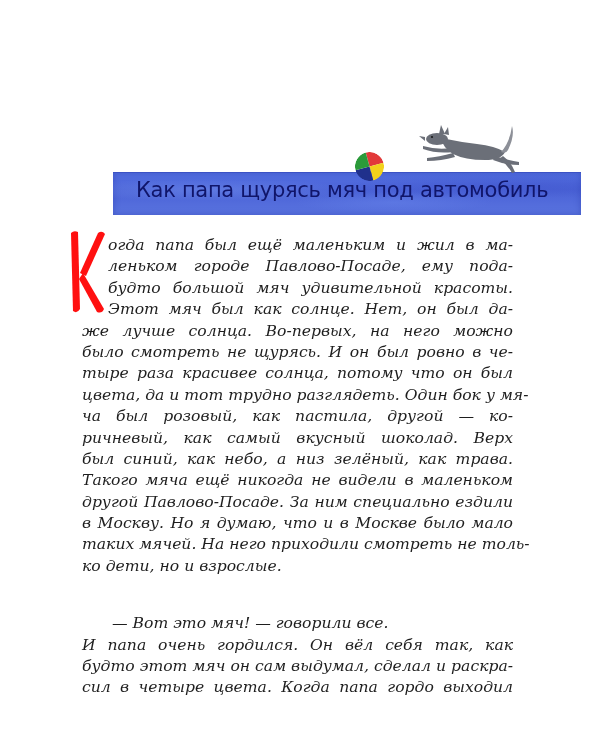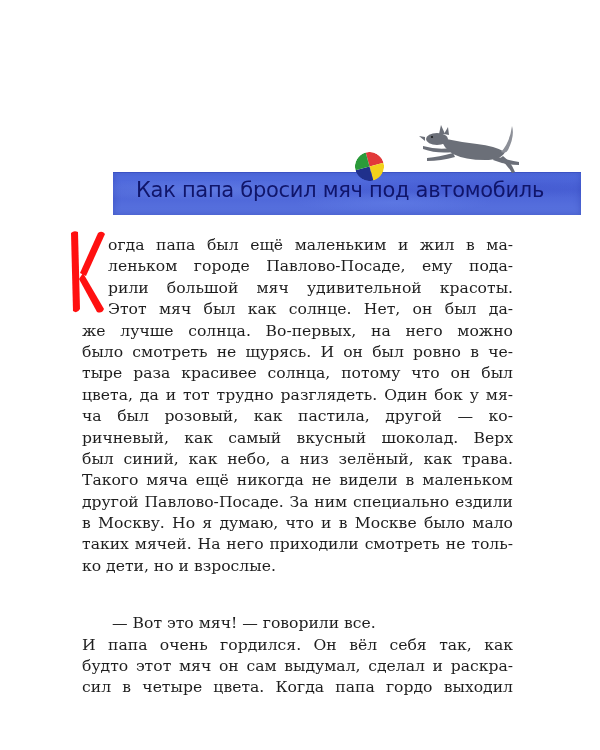--- a/index.html
+++ b/index.html
@@ -54,37 +54,38 @@
       left: 68px; top: 229px;
       width: 38px; height: 86px;
     }
     .text {
       position: absolute;
       left: 82px; top: 235px;
       width: 431px;
       font-size: 15.6px;
       line-height: 21.4px;
       color: #1e1e1e;
+      font-style: italic;
     }
     .line {
       display: block;
       text-align: justify;
       text-align-last: justify;
       white-space: nowrap;
       height: 21.4px;
     }
     .line.last { text-align-last: left; }
     .line.indent { padding-left: 30px; margin-top: 36px; }
     .line.first-block { padding-left: 26px; }
   </style>
 </head>
 <body>
 
 <div class="banner">
-  <span class="banner-title">Как папа бросил мяч под автомобиль</span>
+  <span class="banner-title">Как папа щурясь мяч под автомобиль</span>
 </div>
 
 <div class="ball">
   <svg width="29" height="29" viewBox="0 0 29 29">
     <path d="M14.5 14.5 L14.5 0 A14.5 14.5 0 0 1 29 14.5 Z" fill="#e23a3a"></path>
     <path d="M14.5 14.5 L29 14.5 A14.5 14.5 0 0 1 14.5 29 Z" fill="#f2d21c"></path>
     <path d="M14.5 14.5 L14.5 29 A14.5 14.5 0 0 1 0 14.5 Z" fill="#20308c"></path>
     <path d="M14.5 14.5 L0 14.5 A14.5 14.5 0 0 1 14.5 0 Z" fill="#2b9a3a"></path>
   </svg>
 </div>
@@ -119,21 +120,21 @@
       <path d="M3 4 Q6 1 10 3 L12 80 Q9 85 5 82 Z"></path>
       <path d="M12 44 L30 4 Q34 1 37 5 L18 47 Z"></path>
       <path d="M15 44 L36 80 Q34 85 29 83 L11 50 Z"></path>
     </g>
   </svg>
 </div>
 
 <div class="text">
   <span class="line first-block">огда папа был ещё маленьким и жил в ма-</span>
   <span class="line first-block">леньком городе Павлово-Посаде, ему пода-</span>
-  <span class="line first-block">рили большой мяч удивительной красоты.</span>
+  <span class="line first-block">будто большой мяч удивительной красоты.</span>
   <span class="line first-block">Этот мяч был как солнце. Нет, он был да-</span>
   <span class="line">же лучше солнца. Во-первых, на него можно</span>
   <span class="line">было смотреть не щурясь. И он был ровно в че-</span>
   <span class="line">тыре раза красивее солнца, потому что он был</span>
   <span class="line">цвета, да и тот трудно разглядеть. Один бок у мя-</span>
   <span class="line">ча был розовый, как пастила, другой — ко-</span>
   <span class="line">ричневый, как самый вкусный шоколад. Верх</span>
   <span class="line">был синий, как небо, а низ зелёный, как трава.</span>
   <span class="line">Такого мяча ещё никогда не видели в маленьком</span>
   <span class="line">другой Павлово-Посаде. За ним специально ездили</span>

